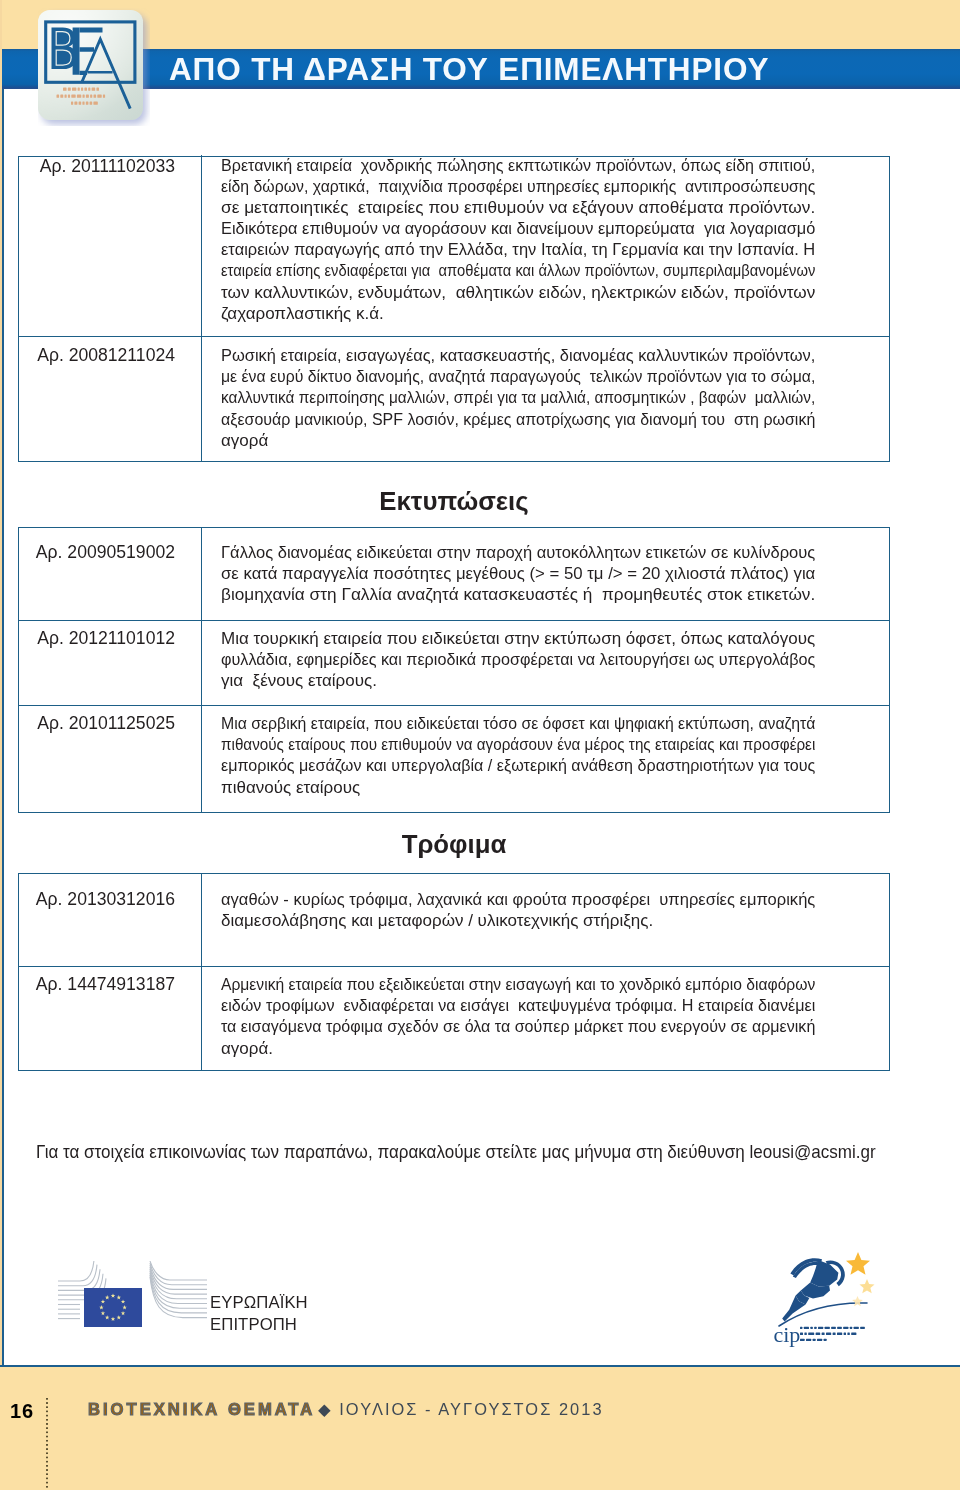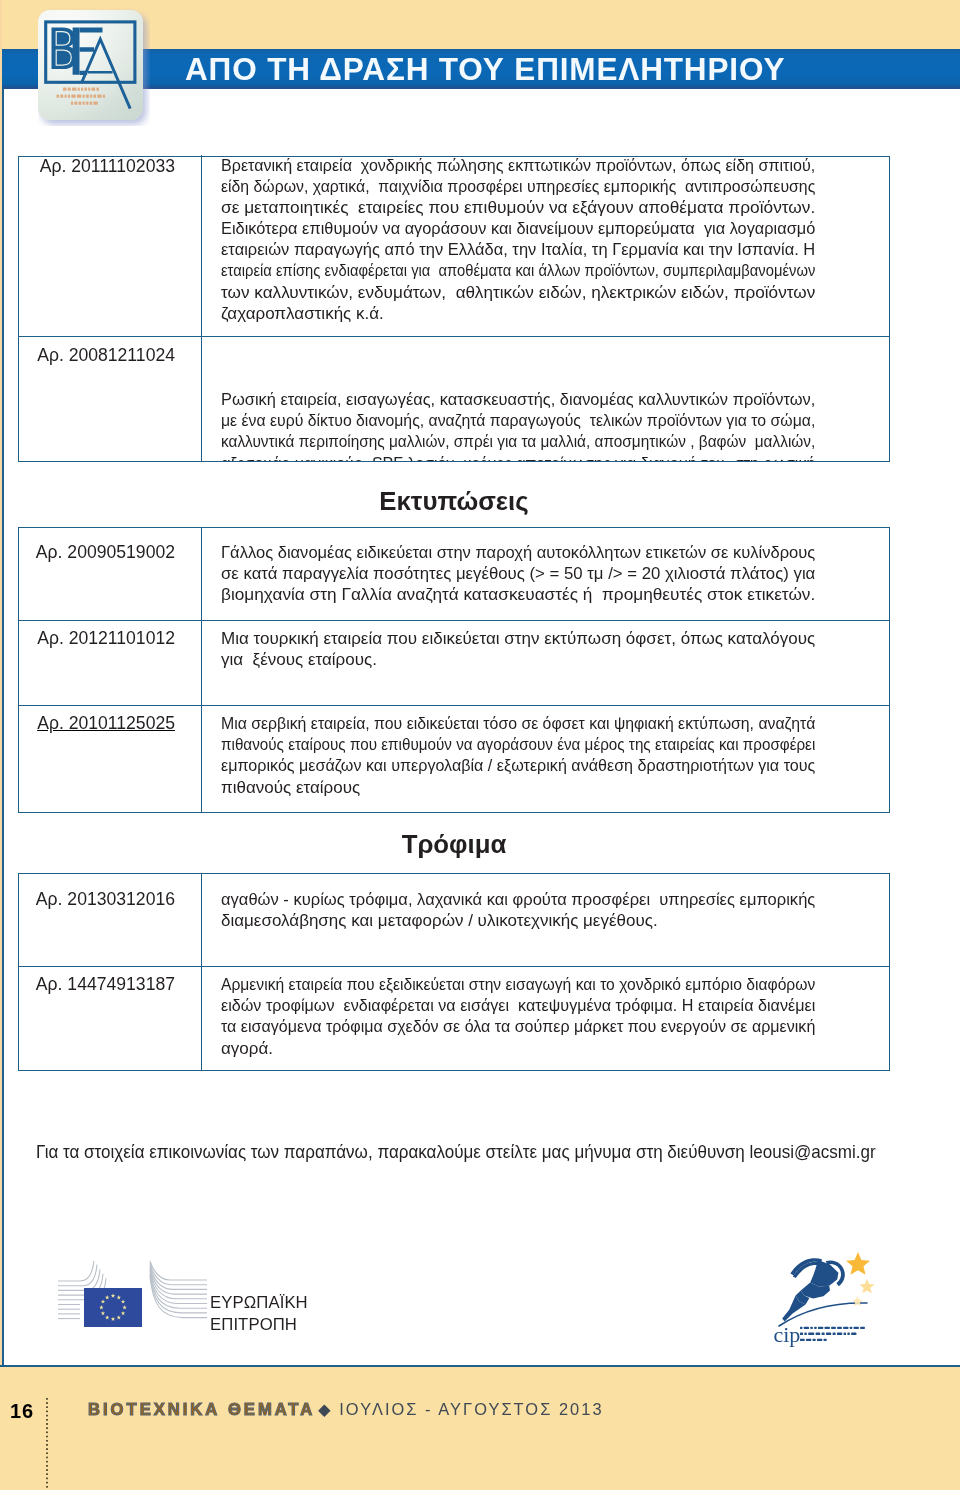--- a/index.html
+++ b/index.html
@@ -6,21 +6,21 @@
   html,body{margin:0;padding:0;}
   body{width:960px;height:1490px;background:#ffffff;
        font-family:"Liberation Sans",sans-serif;overflow:hidden;position:relative;
        -webkit-font-smoothing:antialiased;}
   .page{position:absolute;left:0;top:0;width:960px;height:1490px;background:#fff;}
 
   
   .yellow-band{position:absolute;left:0;top:0;width:960px;height:49px;background:#fbe0a4;}
   .blue-band{position:absolute;left:0;top:49px;width:960px;height:40px;
              background:linear-gradient(180deg,#165c9c 0%,#0e65ae 6%,#0c68b5 22%,#0b68b6 62%,#0b62aa 88%,#1d4f92 97%,#2b4f8e 100%);}
-  .header-title{position:absolute;left:185px;top:49px;height:40px;line-height:40px;
+  .header-title{position:absolute;left:169px;top:49px;height:40px;line-height:40px;
                 color:#f4f9fd;font-size:31.5px;font-weight:bold;letter-spacing:0.85px;
                 white-space:nowrap;}
 
   .logo{position:absolute;left:38px;top:8px;width:112px;height:118px;}
 
   
   .edge-yellow{position:absolute;left:0;top:0;width:2px;height:1367px;background:#f6d8a0;}
   .edge-blue{position:absolute;left:2px;top:89px;width:2px;height:1278px;background:#1d5f8f;}
 
   
@@ -151,21 +151,21 @@
             <span class="ln"><i style="transform: scaleX(1.0164);">σε μεταποιητικές  εταιρείες που επιθυμούν να εξάγουν αποθέματα προϊόντων.</i></span>
             <span class="ln"><i style="transform: scaleX(0.9613);">Ειδικότερα επιθυμούν να αγοράσουν και διανείμουν εμπορεύματα  για λογαριασμό</i></span>
             <span class="ln"><i style="transform: scaleX(0.9699);">εταιρειών παραγωγής από την Ελλάδα, την Ιταλία, τη Γερμανία και την Ισπανία. Η</i></span>
             <span class="ln"><i style="transform: scaleX(0.8684);">εταιρεία επίσης ενδιαφέρεται για  αποθέματα και άλλων προϊόντων, συμπεριλαμβανομένων</i></span>
             <span class="ln"><i style="transform: scaleX(1.0099);">των καλλυντικών, ενδυμάτων,  αθλητικών ειδών, ηλεκτρικών ειδών, προϊόντων</i></span>
             <span class="ln"><i>ζαχαροπλαστικής κ.ά.</i></span>
           </div>
         </div>
         <div class="trow" style="height: 125px;">
           <div class="c-ref" style="padding-top: 8px;">Αρ. 20081211024</div>
-          <div class="c-txt" style="padding-top: 8px; margin-top: 44px;">
+          <div class="c-txt" style="padding-top: 8px;">
             <span class="ln"><i style="transform: scaleX(0.9656);">Ρωσική εταιρεία, εισαγωγέας, κατασκευαστής, διανομέας καλλυντικών προϊόντων,</i></span>
             <span class="ln"><i style="transform: scaleX(0.9301);">με ένα ευρύ δίκτυο διανομής, αναζητά παραγωγούς  τελικών προϊόντων για το σώμα,</i></span>
             <span class="ln"><i style="transform: scaleX(0.9049);">καλλυντικά περιποίησης μαλλιών, σπρέι για τα μαλλιά, αποσμητικών , βαφών  μαλλιών,</i></span>
             <span class="ln"><i style="transform: scaleX(0.9402);">αξεσουάρ μανικιούρ, SPF λοσιόν, κρέμες αποτρίχωσης για διανομή του  στη ρωσική</i></span>
             <span class="ln"><i>αγορά</i></span>
           </div>
         </div>
       </div>
       <div class="sec-heading" style="top: 486px;">Εκτυπώσεις</div>
       <div class="tbl" style="top: 527px;">
@@ -174,40 +174,41 @@
           <div class="c-txt" style="padding-top: 14px;">
             <span class="ln"><i style="transform: scaleX(0.9723);">Γάλλος διανομέας ειδικεύεται στην παροχή αυτοκόλλητων ετικετών σε κυλίνδρους</i></span>
             <span class="ln"><i style="transform: scaleX(0.9862);">σε κατά παραγγελία ποσότητες μεγέθους (&gt; = 50 τμ /&gt; = 20 χιλιοστά πλάτος) για</i></span>
             <span class="ln"><i style="transform: scaleX(1.0137);">βιομηχανία στη Γαλλία αναζητά κατασκευαστές ή  προμηθευτές στοκ ετικετών.</i></span>
           </div>
         </div>
         <div class="trow" style="height: 85px;">
           <div class="c-ref" style="padding-top: 7px;">Αρ. 20121101012</div>
           <div class="c-txt" style="padding-top: 7px;">
             <span class="ln"><i style="transform: scaleX(1.0014);">Μια τουρκική εταιρεία που ειδικεύεται στην εκτύπωση όφσετ, όπως καταλόγους</i></span>
+            <span class="ln"><i style="transform: scaleX(0.9507);">φυλλάδια, εφημερίδες και περιοδικά προσφέρεται να λειτουργήσει ως υπεργολάβος</i></span>
             <span class="ln"><i>για  ξένους εταίρους.</i></span>
           </div>
         </div>
-        <div class="trow" style="height: 107px; text-decoration: underline;">
+        <div class="trow" style="height: 107px;">
           <div class="c-ref" style="padding-top: 7px;">Αρ. 20101125025</div>
           <div class="c-txt" style="padding-top: 7px;">
             <span class="ln"><i style="transform: scaleX(0.9312);">Μια σερβική εταιρεία, που ειδικεύεται τόσο σε όφσετ και ψηφιακή εκτύπωση, αναζητά</i></span>
             <span class="ln"><i style="transform: scaleX(0.8957);">πιθανούς εταίρους που επιθυμούν να αγοράσουν ένα μέρος της εταιρείας και προσφέρει</i></span>
             <span class="ln"><i style="transform: scaleX(0.9474);">εμπορικός μεσάζων και υπεργολαβία / εξωτερική ανάθεση δραστηριοτήτων για τους</i></span>
             <span class="ln"><i>πιθανούς εταίρους</i></span>
           </div>
         </div>
       </div>
       <div class="sec-heading" style="top: 829px;">Τρόφιμα</div>
       <div class="tbl" style="top: 873px;">
         <div class="trow" style="height: 92px;">
           <div class="c-ref" style="padding-top: 15px;">Αρ. 20130312016</div>
           <div class="c-txt" style="padding-top: 15px;">
             <span class="ln"><i style="transform: scaleX(0.9726);">αγαθών - κυρίως τρόφιμα, λαχανικά και φρούτα προσφέρει  υπηρεσίες εμπορικής</i></span>
-            <span class="ln"><i>διαμεσολάβησης και μεταφορών / υλικοτεχνικής μεγέθους.</i></span>
+            <span class="ln"><i>διαμεσολάβησης και μεταφορών / υλικοτεχνικής στήριξης.</i></span>
           </div>
         </div>
         <div class="trow" style="height: 104px;">
           <div class="c-ref" style="padding-top: 7px;">Αρ. 14474913187</div>
           <div class="c-txt" style="padding-top: 7px;">
             <span class="ln"><i style="transform: scaleX(0.9209);">Αρμενική εταιρεία που εξειδικεύεται στην εισαγωγή και το χονδρικό εμπόριο διαφόρων</i></span>
             <span class="ln"><i style="transform: scaleX(0.9496);">ειδών τροφίμων  ενδιαφέρεται να εισάγει  κατεψυγμένα τρόφιμα. Η εταιρεία διανέμει</i></span>
             <span class="ln"><i style="transform: scaleX(0.9443);">τα εισαγόμενα τρόφιμα σχεδόν σε όλα τα σούπερ μάρκετ που ενεργούν σε αρμενική</i></span>
             <span class="ln"><i>αγορά.</i></span>
           </div>

